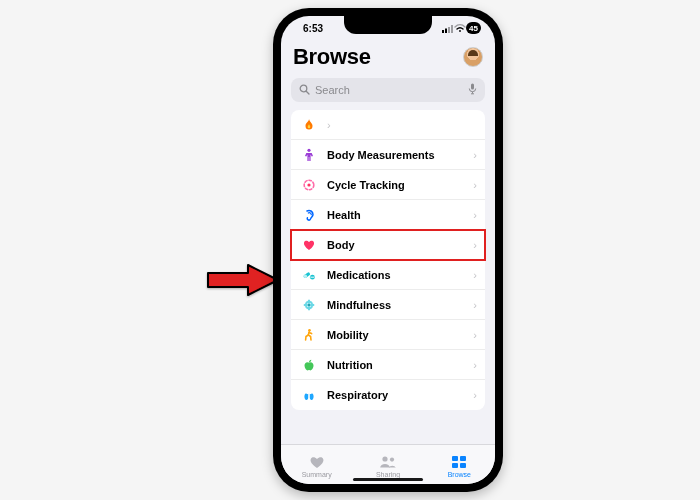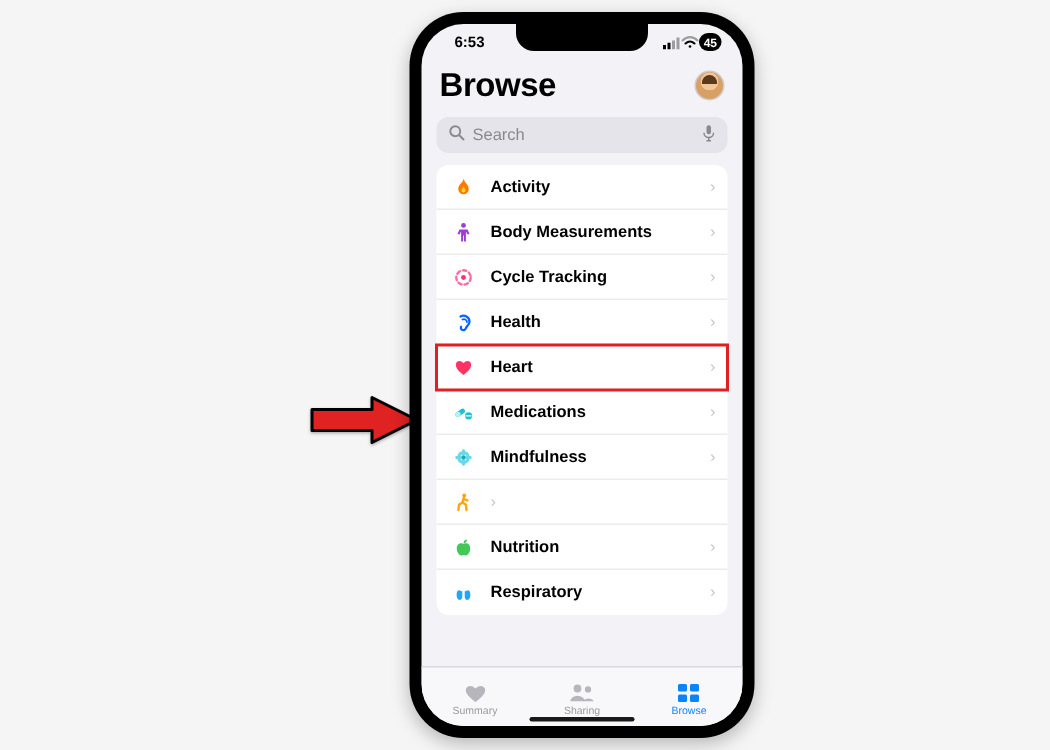--- a/index.html
+++ b/index.html
@@ -290,21 +290,20 @@
 
       <div class="list">
 
         <div class="row">
           <span class="icon">
             <svg width="14" height="14" viewBox="0 0 14 14">
                 <path d="M7 1 C7 4 3.5 4.5 3.5 8 a3.5 3.5 0 0 0 7 0 C10.5 5 8 4.5 7 1 Z" fill="#ff7a00"></path>
                 <path d="M7 6 C6.7 7.5 5.7 7.8 5.7 9 a1.3 1.3 0 0 0 2.6 0 C8.3 7.7 7.4 7.5 7 6 Z" fill="#ffd33a"></path>
               </svg>
           </span>
-          <span class="label">Activity</span>
           <span class="chevron">›</span>
         </div>
 
         <div class="row">
           <span class="icon">
             <svg width="14" height="14" viewBox="0 0 14 14">
                 <g fill="#9b3dd6">
                   <circle cx="7" cy="2.3" r="1.6"></circle>
                   <path d="M4.3 5 L9.7 5 L11 8 L9.7 8.4 L8.6 6.4 L8.6 13 L7.3 13 L7.3 9 L6.7 9 L6.7 13 L5.4 13 L5.4 6.4 L4.3 8.4 L3 8 Z"></path>
                 </g>
@@ -337,21 +336,21 @@
           <span class="label">Health</span>
           <span class="chevron">›</span>
         </div>
 
         <div class="row highlighted">
           <span class="icon">
             <svg width="14" height="14" viewBox="0 0 14 14">
                 <path d="M7 12 C3 9 1.3 6.4 2.1 4.2 C2.8 2.4 5.3 2 7 4.2 C8.7 2 11.2 2.4 11.9 4.2 C12.7 6.4 11 9 7 12 Z" fill="#ff3366"></path>
               </svg>
           </span>
-          <span class="label">Heart</span>
+          <span class="label">Body</span>
           <span class="chevron">›</span>
         </div>
 
         <div class="row">
           <span class="icon">
             <svg width="14" height="14" viewBox="0 0 14 14">
                 <g>
                   <rect x="1.2" y="5.6" width="7.2" height="3.2" rx="1.6" transform="rotate(-35 4.8 7.2)" fill="#19c3d1"></rect>
                   <rect x="1.2" y="5.6" width="3.6" height="3.2" rx="1.6" transform="rotate(-35 4.8 7.2)" fill="#b7f0f4"></rect>
                   <circle cx="10.4" cy="9.2" r="2.4" fill="#19c3d1"></circle>
@@ -387,20 +386,21 @@
           <span class="icon">
             <svg width="14" height="14" viewBox="0 0 14 14">
                 <g stroke="#ffa60f" stroke-width="1.6" stroke-linecap="round" fill="none">
                   <circle cx="7.5" cy="2.3" r="1.3" fill="#ffa60f" stroke="none"></circle>
                   <path d="M7.2 3.8 L6.3 7 L8.6 8.5 L9 12"></path>
                   <path d="M6.3 7 L4 8.5 L3.6 12"></path>
                   <path d="M7 4.5 L9.6 5.6"></path>
                 </g>
               </svg>
           </span>
+          <span class="label">Mobility</span>
           <span class="chevron">›</span>
         </div>
 
         <div class="row">
           <span class="icon">
             <svg width="14" height="14" viewBox="0 0 14 14">
                 <path d="M5.4 4.2 C3.7 4.2 2.5 5.7 2.5 7.6 C2.5 10.2 4.4 12.4 5.6 12.4 C6.3 12.4 6.4 12 7 12 C7.6 12 7.7 12.4 8.4 12.4 C9.6 12.4 11.5 10.2 11.5 7.6 C11.5 5.7 10.3 4.2 8.6 4.2 C7.9 4.2 7.3 4.6 7 4.6 C6.7 4.6 6.1 4.2 5.4 4.2 Z" fill="#44c759"></path>
                 <path d="M7 4.3 C7 2.8 8 1.7 9.3 1.7 C9.3 3.2 8.3 4.3 7 4.3 Z" fill="#44c759"></path>
               </svg>
           </span>

